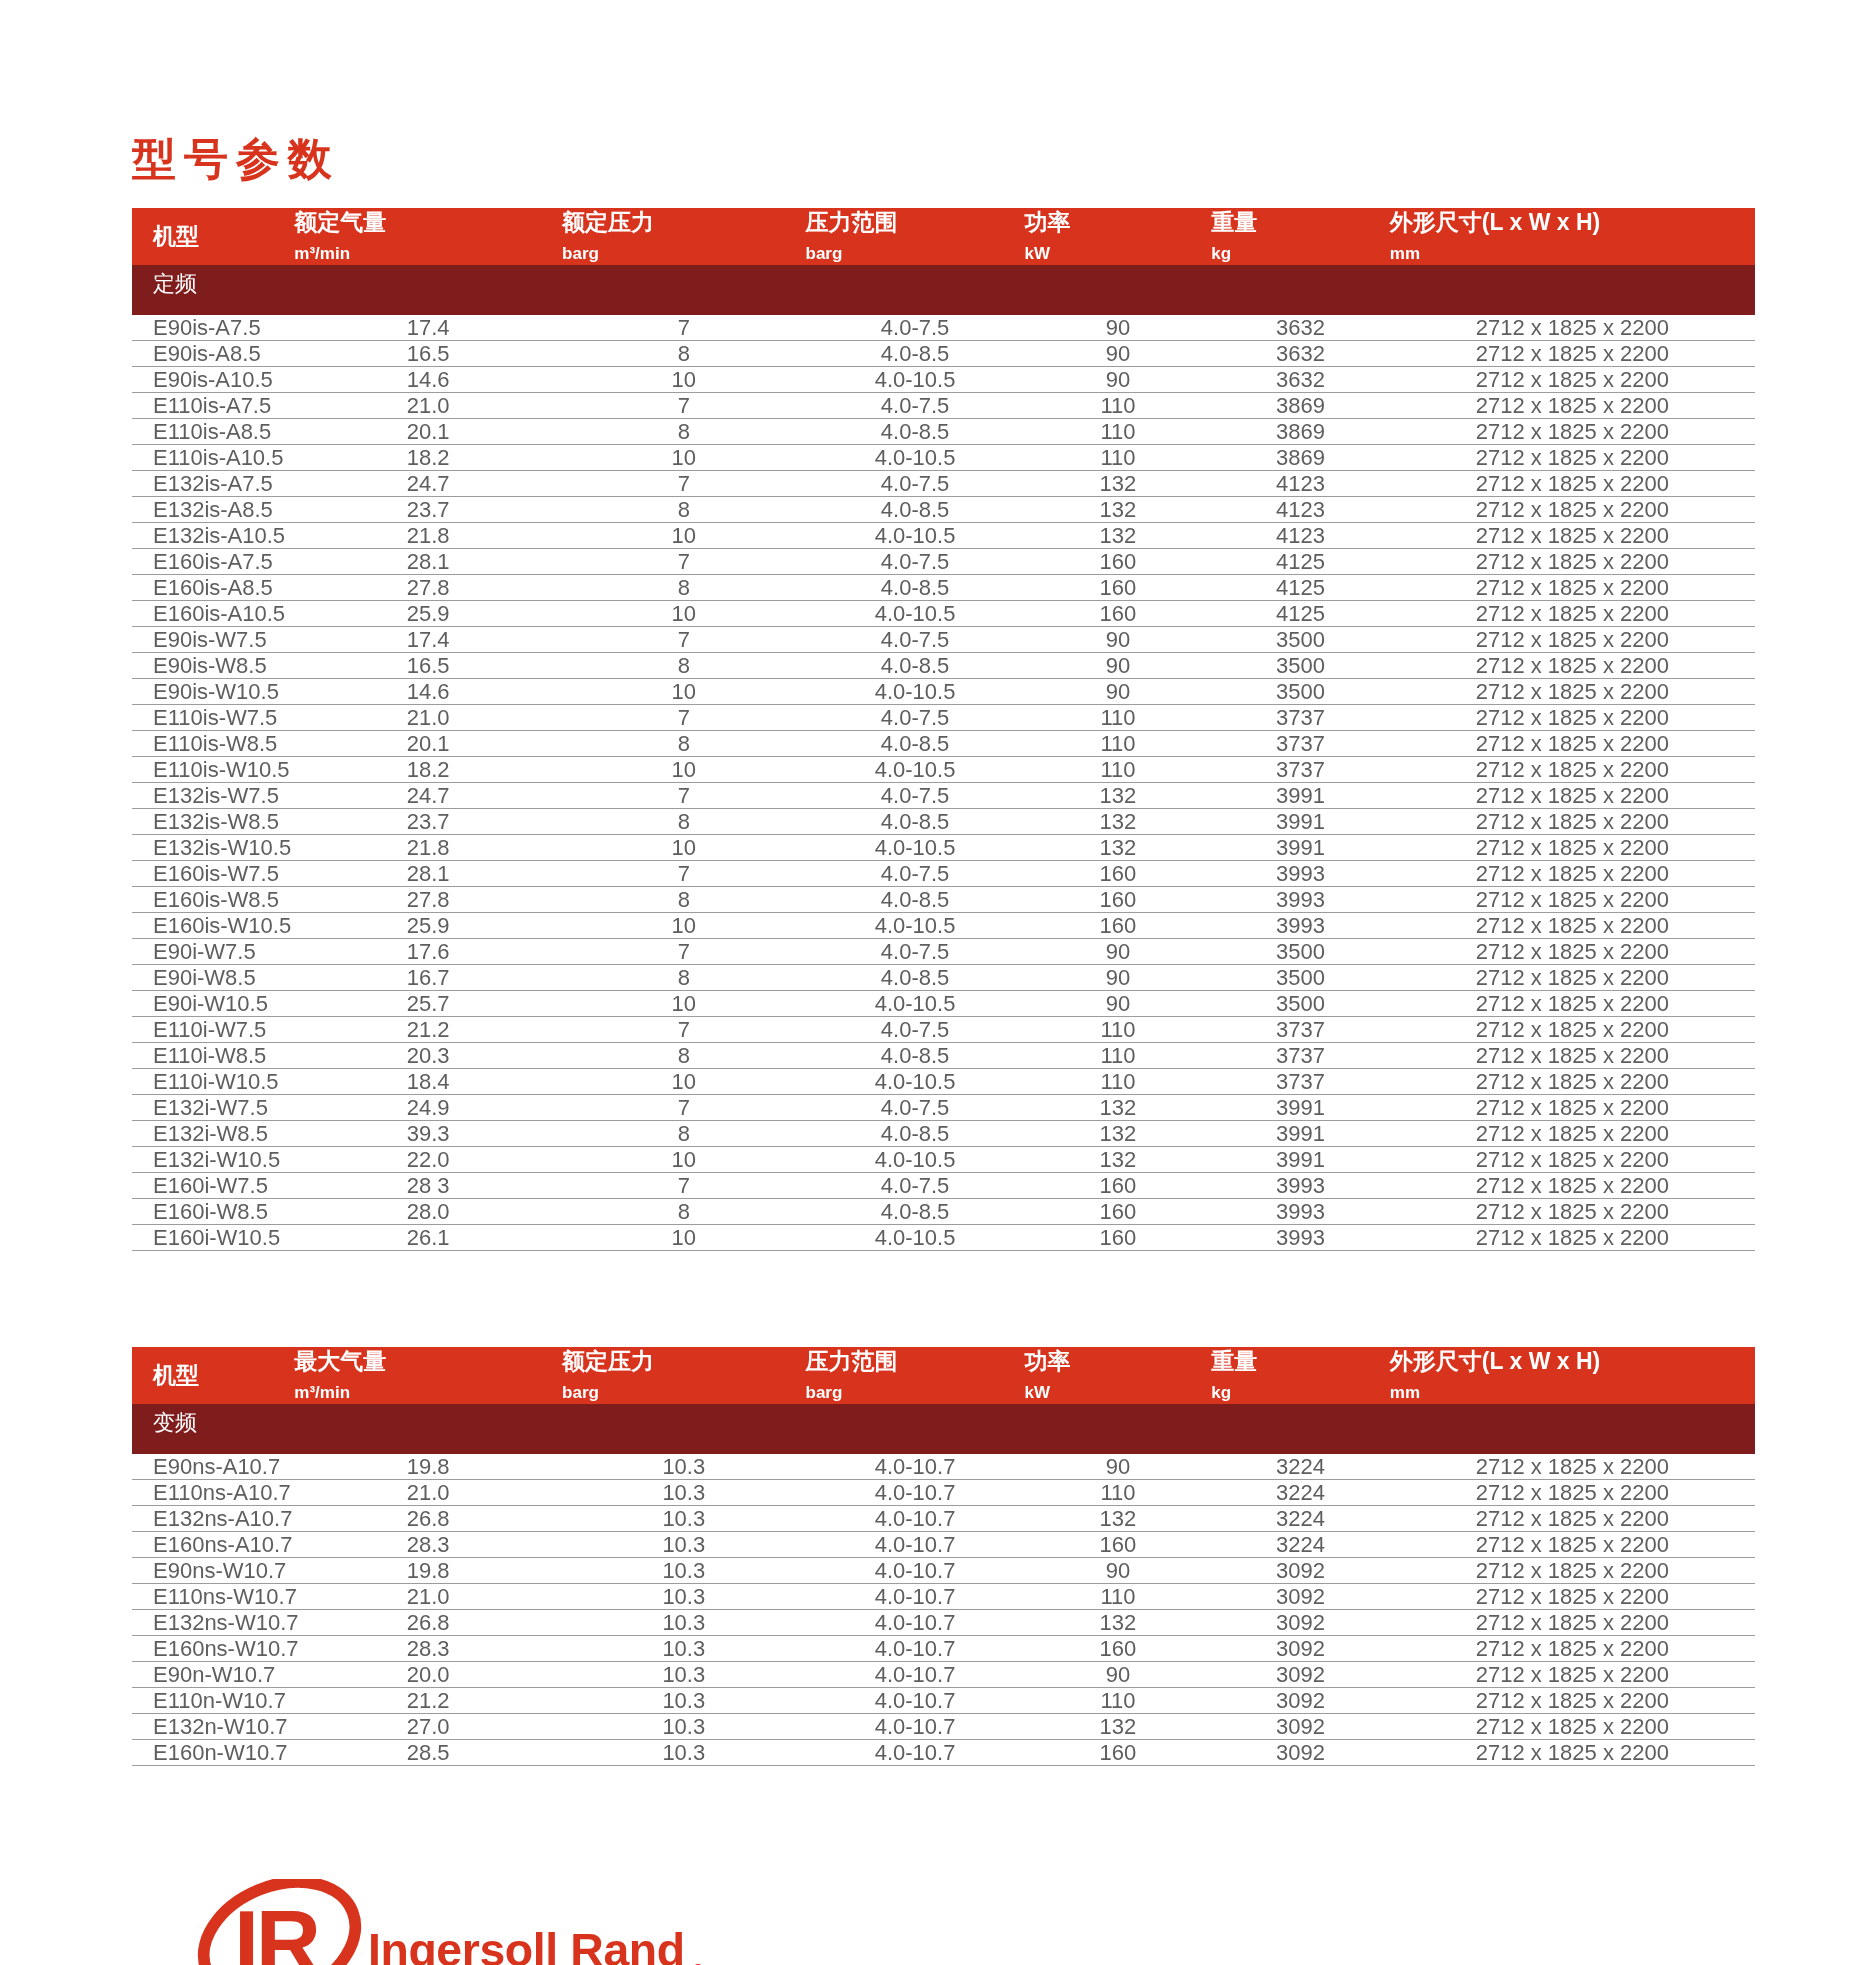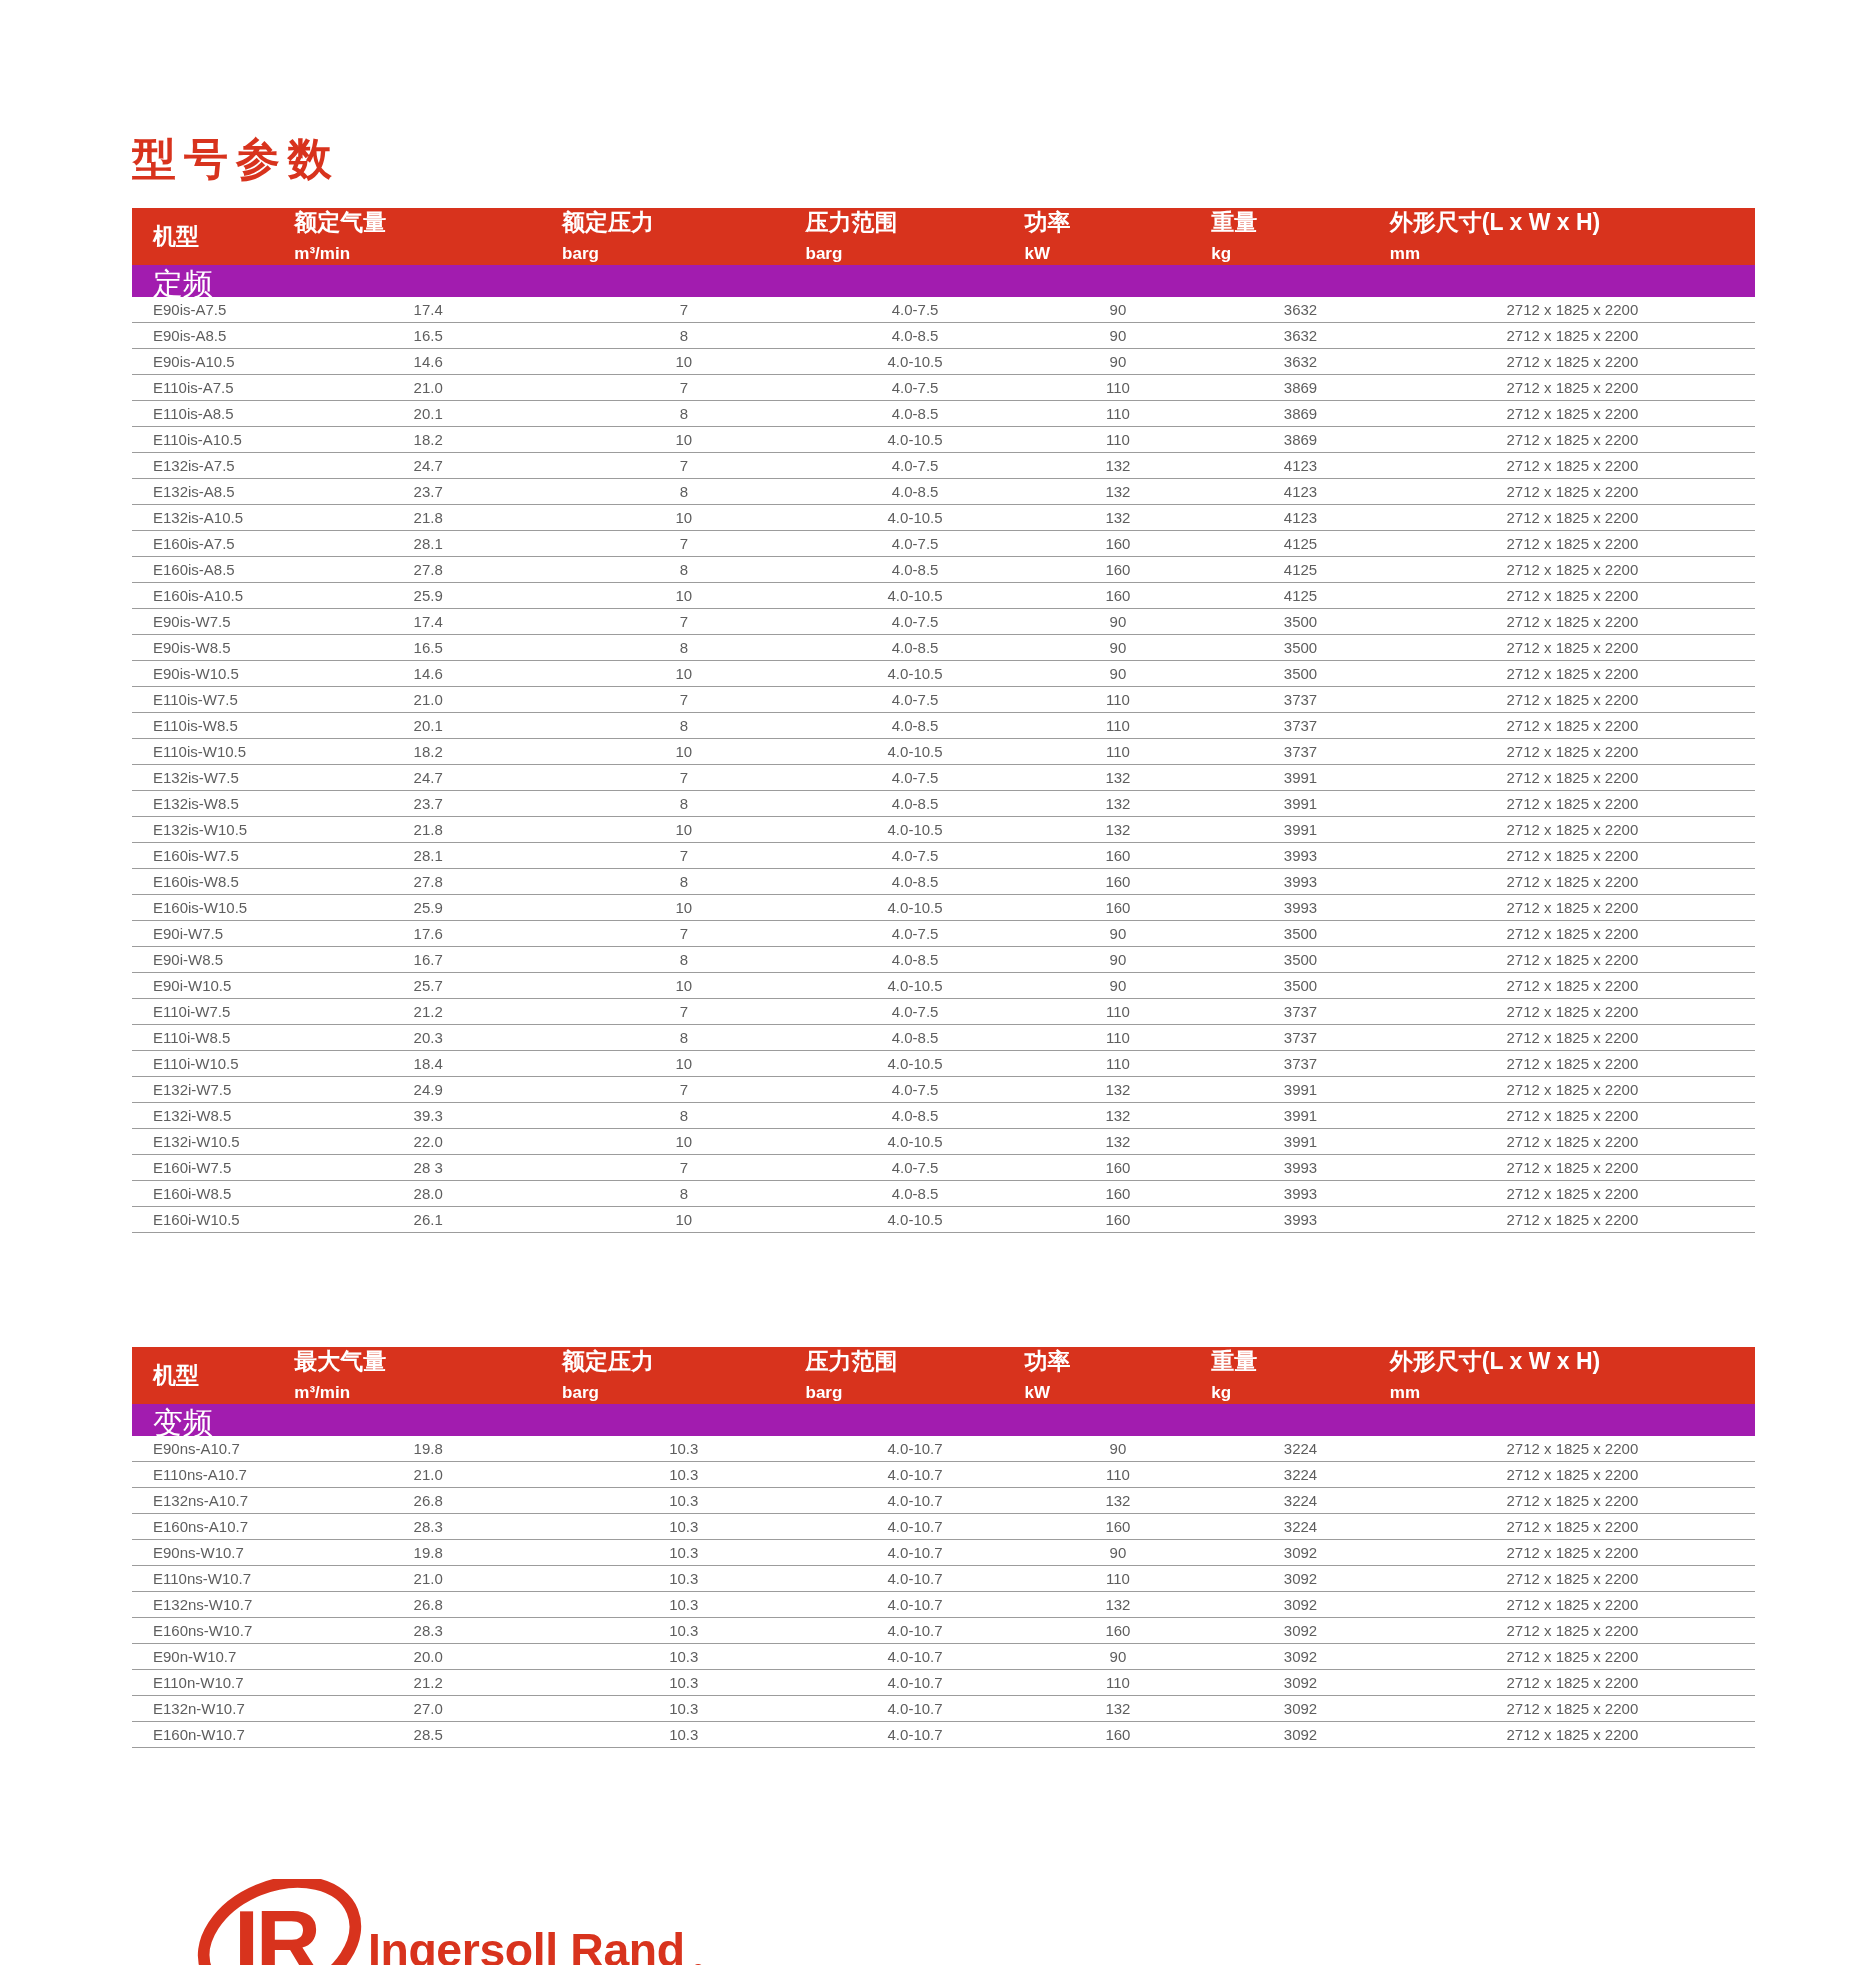--- a/index.html
+++ b/index.html
@@ -15,28 +15,28 @@
   .spec-table{position:absolute;left:132px;width:1623px;}
   .t-header{
     background:#d8331d;color:#ffffff;height:57px;
     display:grid;grid-template-columns:10% 16.5% 15% 13.5% 11.5% 11% 22.5%;
   }
   .h-cell{display:flex;flex-direction:column;align-items:flex-start;justify-content:center;gap:10.2px;}
   .h-cell.first{align-items:flex-start;padding-left:21px;box-sizing:border-box;}
   .h-label{font-size:23px;font-weight:700;line-height:1;}
   .h-unit{font-size:17px;font-weight:700;line-height:1;}
   .t-section{
-    background:#a21caf;color:#ffffff;height:32px;line-height:38px;
-    font-size:30px;padding-left:21px;box-sizing:border-box;
+    background:#7f1d1d;color:#ffffff;height:50px;line-height:38px;
+    font-size:22px;padding-left:21px;box-sizing:border-box;
   }
   .t-row{
     display:grid;grid-template-columns:10% 16.5% 15% 13.5% 11.5% 11% 22.5%;
     height:26px;align-items:center;box-sizing:border-box;
     border-bottom:1.2px solid #9c9c9c;
-    font-size:15px;color:#5e5e5e;
+    font-size:22px;color:#5e5e5e;
   }
   .t-row .cell{text-align:center;white-space:nowrap;}
   .t-row .cell.first{text-align:left;padding-left:21px;box-sizing:border-box;}
 
   
   .logo{position:absolute;left:193px;top:1879px;width:523px;height:123px;}
 </style>
 </head>
 <body>
 

